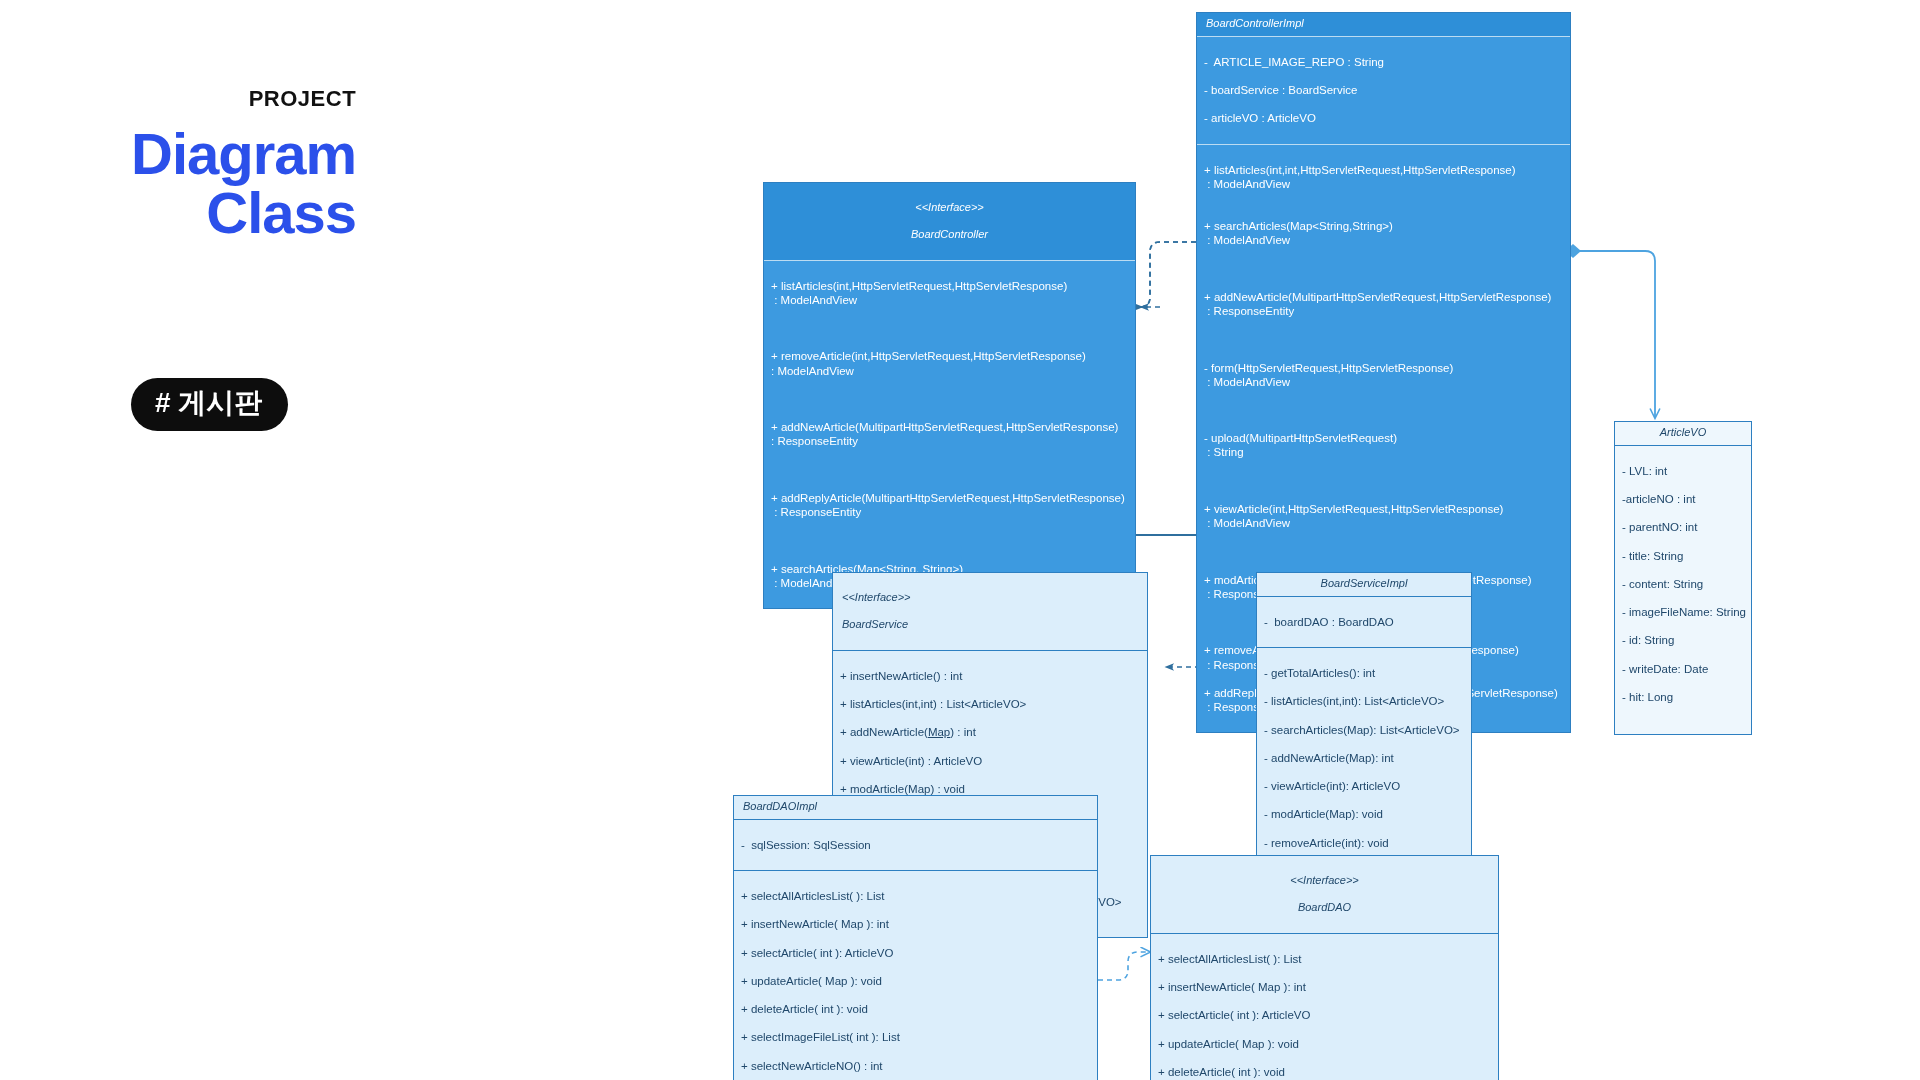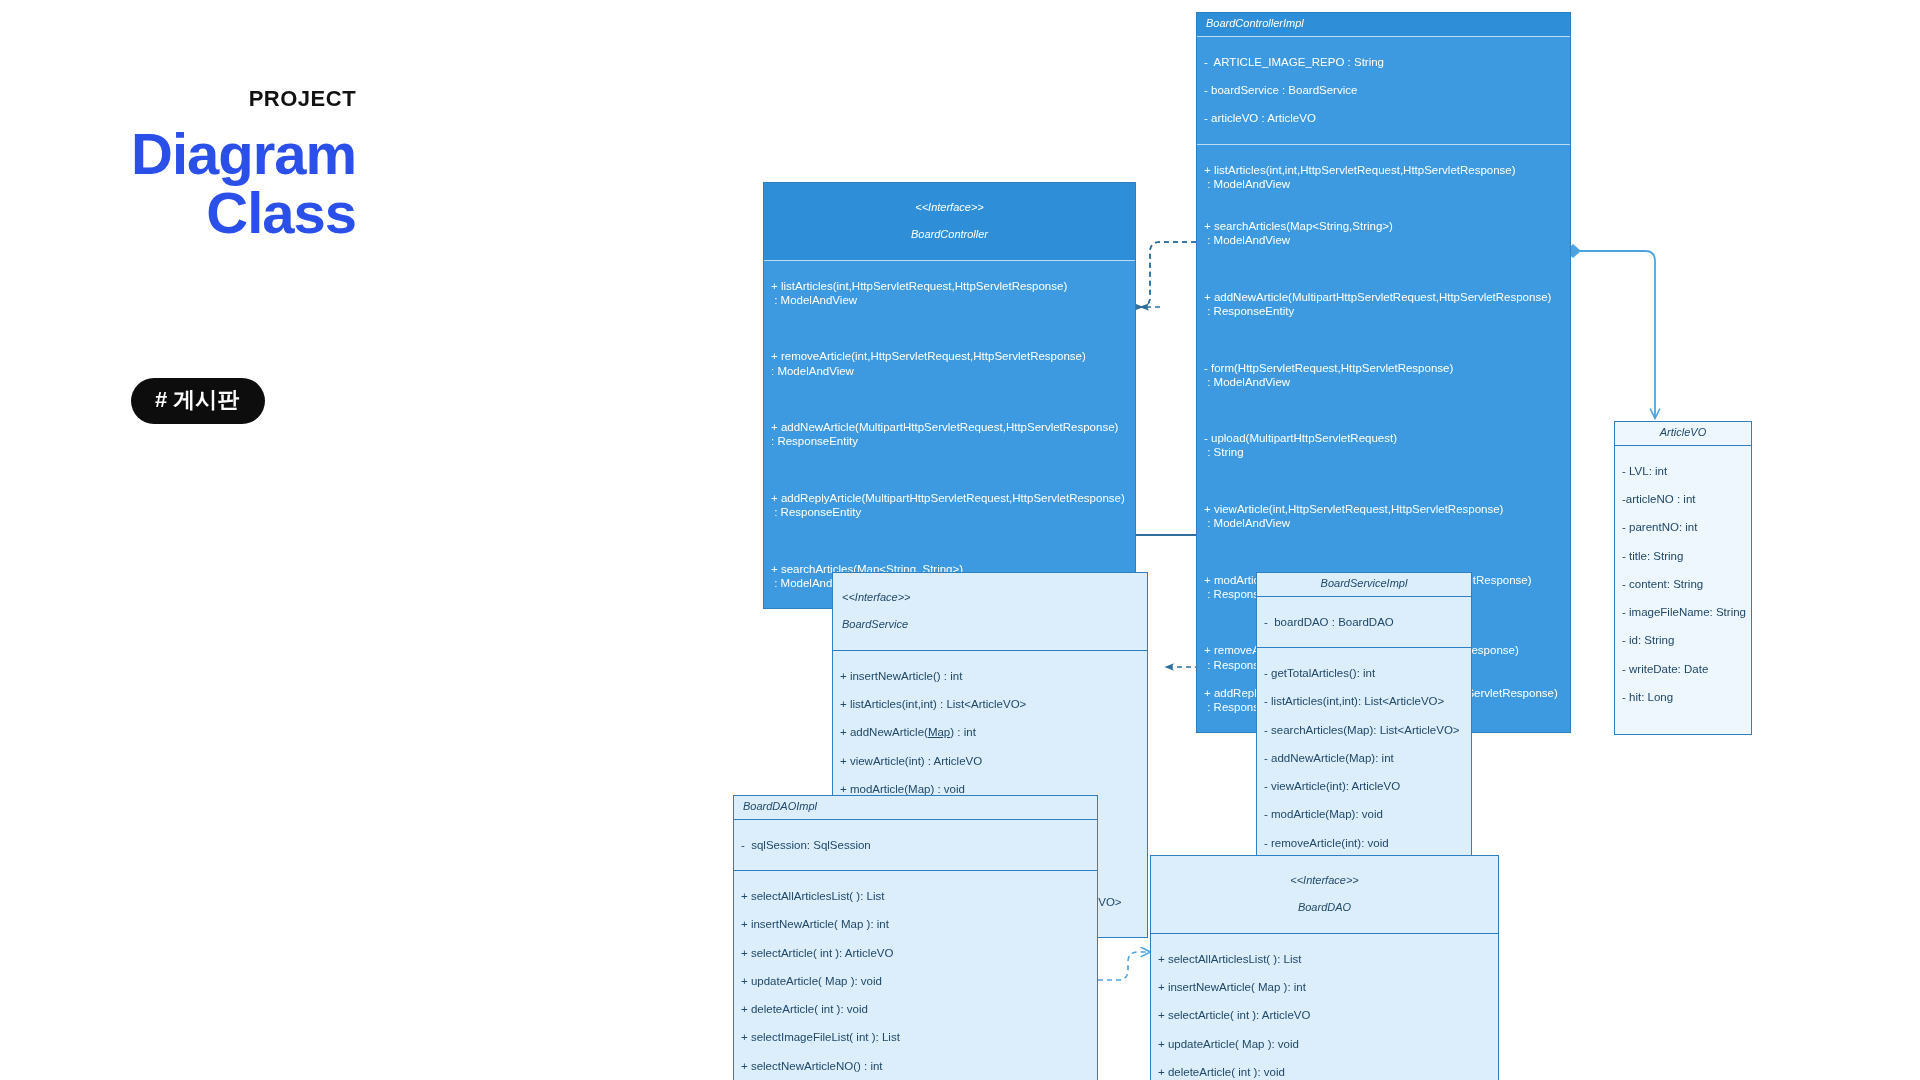--- a/index.html
+++ b/index.html
@@ -25,21 +25,21 @@
   }
   .bigtitle {
     font-size: 58px; font-weight: bold; color: #2b50ea;
     line-height: 1.02; margin: 0; letter-spacing: -1px;
   }
   .badge {
     position: absolute; left: 131px; top: 378px;
     background: #0d0d0d; color: #ffffff;
     border-radius: 28px;
     padding: 10px 26px 12px 24px;
-    font-size: 22px; font-weight: bold;
+    font-size: 28px; font-weight: bold;
     line-height: 1.1;
     display: inline-block;
   }
 
   
   .uml {
     position: absolute;
     border: 1px solid #2d7fc1;
     background: #dceefb;
     font-size: 11.5px;

